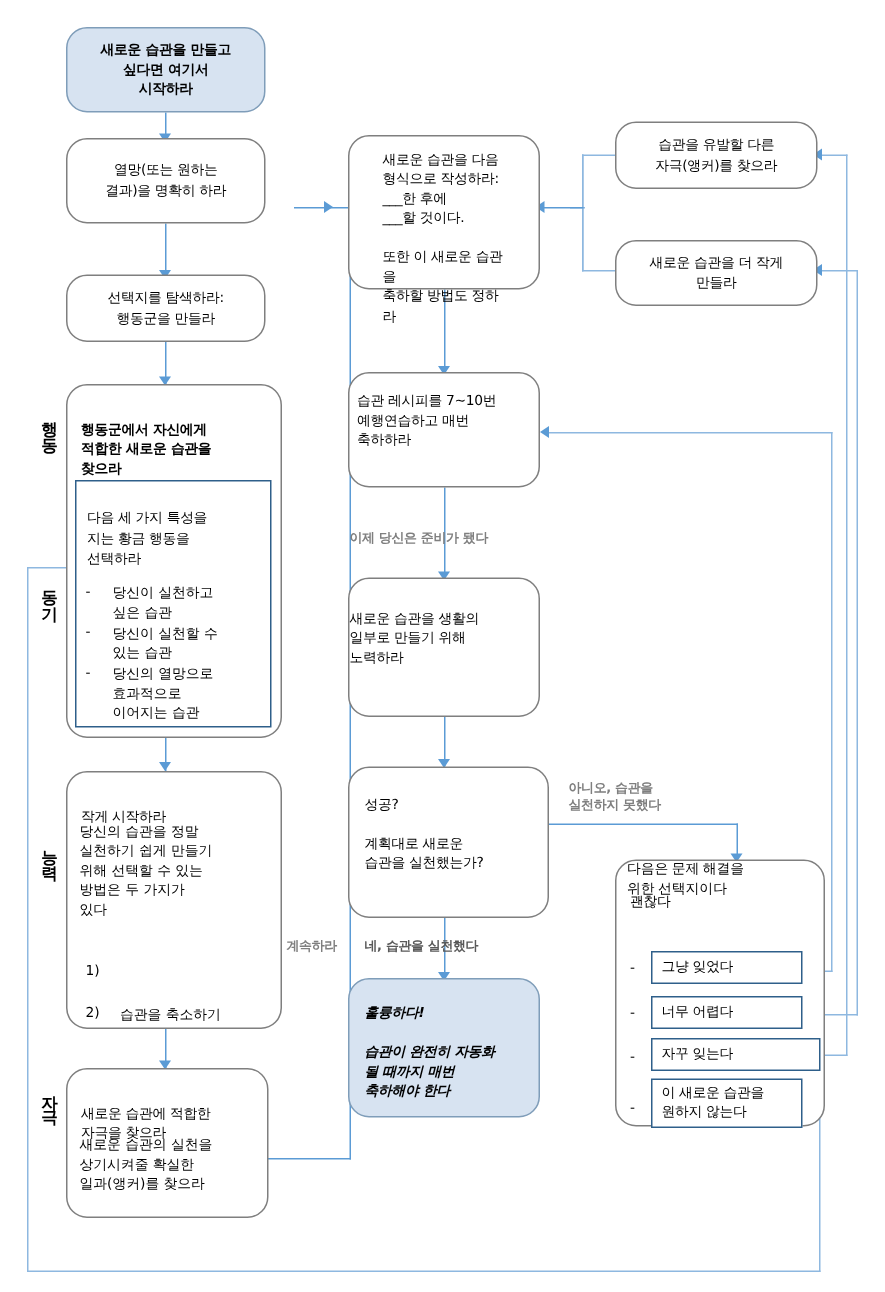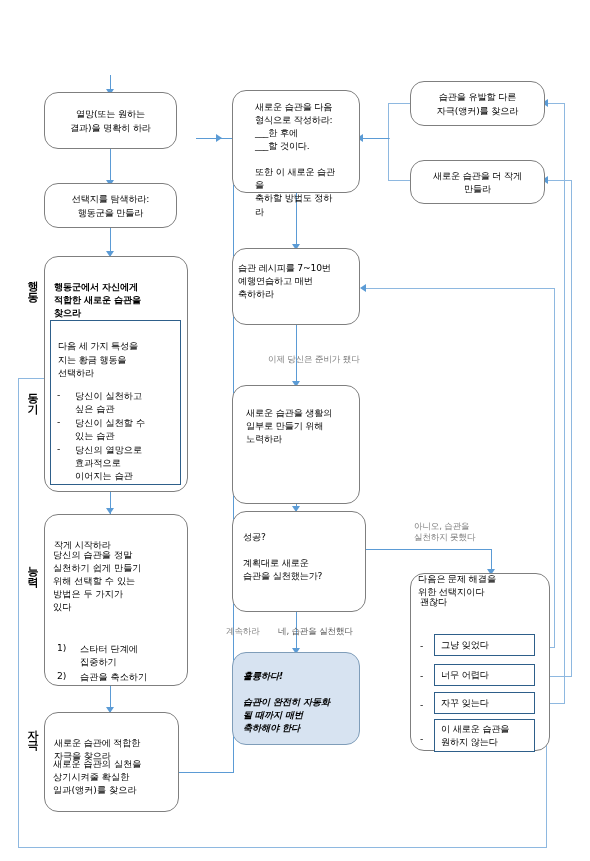--- a/index.html
+++ b/index.html
@@ -62,25 +62,24 @@
     color:#000;
     letter-spacing:0px;
     line-height:1.0;
   }
 
   
   .elabel{
     position:absolute;
     font-size:8.6px;
     color:#7f7f7f;
-    font-weight:normal;
+    font-weight:bold;
     line-height:1.3;
     white-space:pre-line;
     letter-spacing:-0.2px;
-    padding-left:35px;
   }
   .elabel.dark{color:#595959;}
 
   
   .ln{position:absolute;background:#5b9bd5;}
   .h{height:1.2px;}
   .v{width:1.2px;}
   .ln.pale{background:#8eb8e0;}
   .arw{position:absolute;width:0;height:0;}
   .arw.down{border-left:4px solid transparent;border-right:4px solid transparent;border-top:6px solid #5b9bd5;}
@@ -158,20 +157,23 @@
 
   <div class="ln v pale" style="left:388px;top:103px;height:78px;"></div>
   <div class="ln h" style="left:360px;top:138px;width:29px;"></div>
   <div class="arw left" style="left:357px;top:134px;"></div>
 
   <div class="rail" style="left:27px;top:273px;">행동</div>
   <div class="rail" style="left:27px;top:385px;">동기</div>
   <div class="rail" style="left:27px;top:558px;">능력</div>
   <div class="rail" style="left:27px;top:722px;">자극</div>
 
+  <div class="node center bold accent" style="left:44px;top:18px;width:133px;height:57px;">새로운 습관을 만들고
+싶다면 여기서
+시작하라</div>
 
   <div class="node center" style="left:44px;top:92px;width:133px;height:57px;">열망(또는 원하는
 결과)을 명확히 하라</div>
 
   <div class="node center" style="left:44px;top:183px;width:133px;height:45px;">선택지를 탐색하라:
 행동군을 만들라</div>
 
   <div class="node left bold" style="left:44px;top:256px;width:144px;height:236px;padding:10px 9px;">
     <span style="white-space:pre-line;">행동군에서 자신에게
 적합한 새로운 습관을
@@ -195,22 +197,20 @@
 
   <div class="node left" style="left:44px;top:514px;width:144px;height:172px;padding:10px 9px;">
     <span>작게 시작하라</span>
   </div>
   <div class="dash" style="left:53px;top:548px;width:130px;white-space:pre-line;line-height:1.42;">당신의 습관을 정말
 실천하기 쉽게 만들기
 위해 선택할 수 있는
 방법은 두 가지가
 있다</div>
   <div class="dash" style="left:57px;top:642px;">1)</div>
-  <div class="dash" style="left:80px;top:642px;width:100px;white-space:pre-line;line-height:1.42;">스타터 단계에
-집중하기</div>
   <div class="dash" style="left:57px;top:670px;">2)</div>
   <div class="dash" style="left:80px;top:670px;width:105px;white-space:pre-line;line-height:1.42;">습관을 축소하기</div>
 
   <div class="node left" style="left:44px;top:712px;width:135px;height:100px;padding:10px 9px;">
     <span>새로운 습관에 적합한
 자극을 찾으라</span>
   </div>
   <div class="dash" style="left:53px;top:757px;width:124px;white-space:pre-line;line-height:1.42;">새로운 습관의 실천을
 상기시켜줄 확실한
 일과(앵커)를 찾으라</div>
@@ -220,21 +220,21 @@
 ___한 후에
 ___할 것이다.
 
 또한 이 새로운 습관을
 축하할 방법도 정하라</div>
 
   <div class="node left" style="left:232px;top:248px;width:128px;height:77px;padding:12px 5px;">습관 레시피를 7~10번
 예행연습하고 매번
 축하하라</div>
 
-  <div class="node left" style="left:232px;top:385px;width:128px;height:119px;padding:20px 13px;">새로운 습관을 생활의
+  <div class="node left" style="left:232px;top:385px;width:128px;height:93px;padding:20px 0;">새로운 습관을 생활의
 일부로 만들기 위해
 노력하라</div>
 
   <div class="node left" style="left:232px;top:511px;width:134px;height:101px;padding:18px 10px;">성공?
 
 계획대로 새로운
 습관을 실천했는가?</div>
 
   <div class="node left bold accent" style="left:232px;top:652px;width:128px;height:93px;padding:16px 10px;font-style:italic;">훌륭하다!
 
@@ -252,21 +252,21 @@
     <span>괜찮다</span>
   </div>
   <div class="dash" style="left:418px;top:573px;width:130px;white-space:pre-line;line-height:1.42;font-family:Liberation Serif, serif;">다음은 문제 해결을
 위한 선택지이다</div>
 
   <div class="dash" style="left:420px;top:640px;">-</div>
   <div class="optbox" style="left:434px;top:634px;width:101px;height:22px;">그냥 잊었다</div>
   <div class="dash" style="left:420px;top:670px;">-</div>
   <div class="optbox" style="left:434px;top:664px;width:101px;height:22px;">너무 어렵다</div>
   <div class="dash" style="left:420px;top:699px;">-</div>
-  <div class="optbox" style="left:434px;top:692px;width:101px;height:22px;">자꾸 잊는다</div>
+  <div class="optbox" style="left:434px;top:692px;width:113px;height:22px;">자꾸 잊는다</div>
   <div class="dash" style="left:420px;top:733px;">-</div>
   <div class="optbox" style="left:434px;top:719px;width:101px;height:33px;">이 새로운 습관을
 원하지 않는다</div>
 
   <div class="elabel" style="left:233px;top:354px;">이제 당신은 준비가 됐다</div>
   <div class="elabel" style="left:379px;top:521px;">아니오, 습관을
 실천하지 못했다</div>
   <div class="elabel" style="left:191px;top:626px;">계속하라</div>
   <div class="elabel dark" style="left:243px;top:626px;">네, 습관을 실천했다</div>
 

